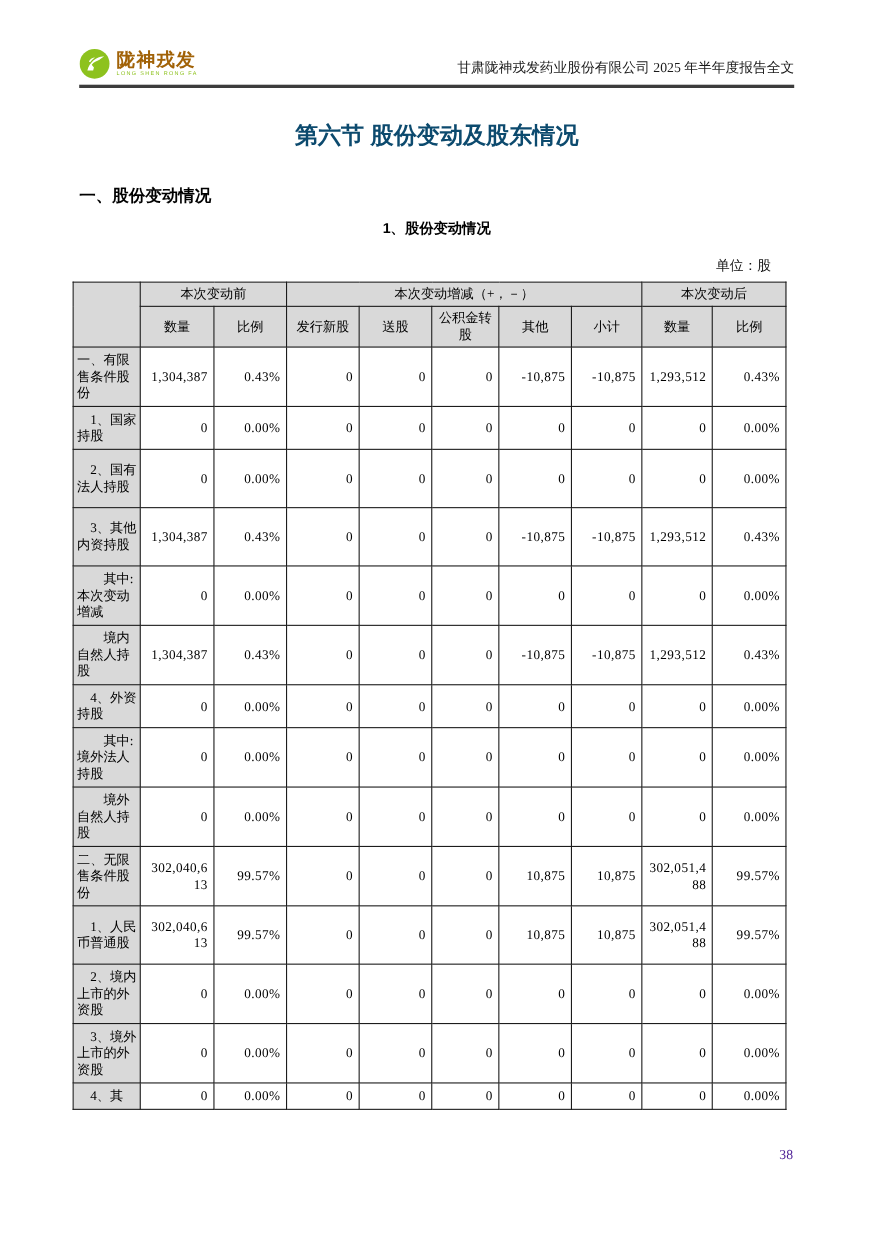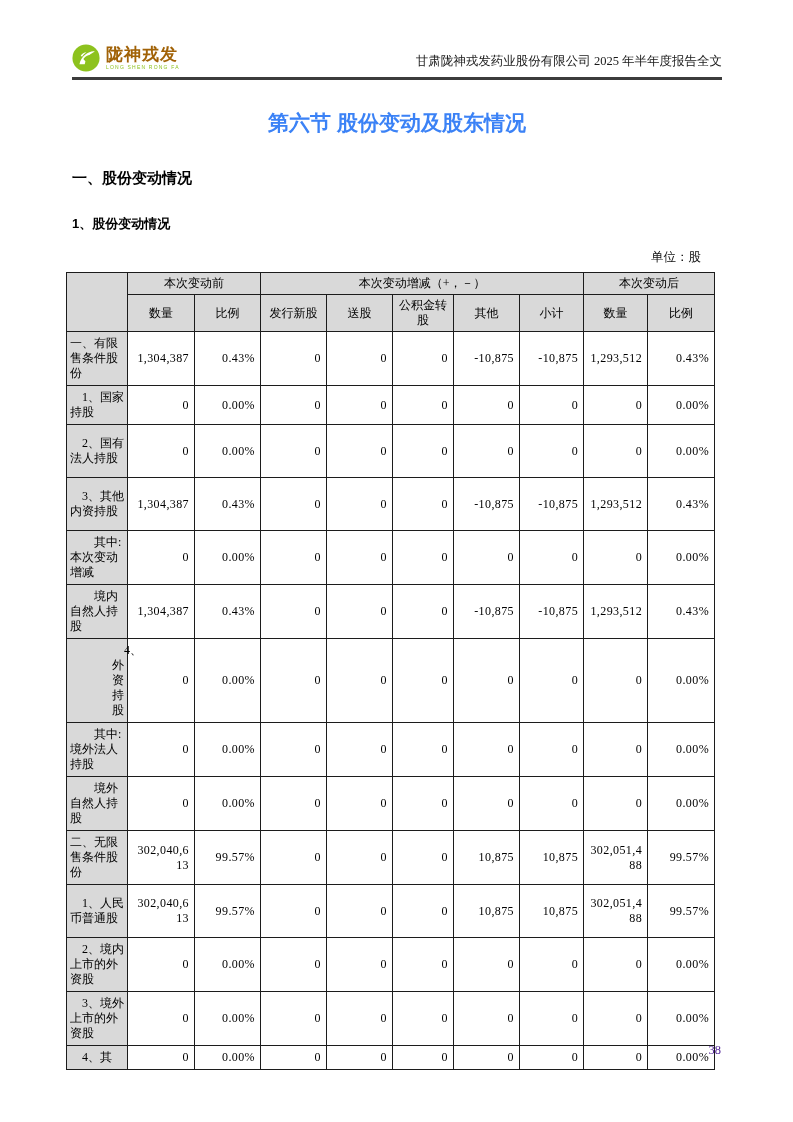--- a/index.html
+++ b/index.html
@@ -38,31 +38,31 @@
   }
   .doc-title { font-size: 12.5px; color: #1a1a1a; padding-bottom: 2px; }
 
   
   .main-title {
     margin-top: 29px;
     text-align: center;
     font-family: "Liberation Sans", "DejaVu Sans", sans-serif;
     font-weight: bold;
     font-size: 21px;
-    color: #3b82f6;
+    color: #0c4a6e;
   }
   .h2 {
     margin-top: 32px;
     font-family: "Liberation Sans", "DejaVu Sans", sans-serif;
     font-weight: bold; font-size: 15px; color: #000;
   }
   .h3 {
-    margin-top: 27px;
-    font-family: "Liberation Sans", "DejaVu Sans", sans-serif;
-    font-weight: bold; font-size: 13px; color: #000;
+    margin-top: 11px;
+    font-family: "Liberation Sans", "DejaVu Sans", sans-serif;
+    font-weight: bold; font-size: 13px; color: #000; text-align: center;
   }
 
   
   .table-area { margin-left: -6px; width: 649px; }
   .unit-label {
     margin-top: 16px;
     text-align: right;
     font-size: 12.5px;
     padding-right: 14px;
   }
@@ -241,21 +241,21 @@
               <td class="num">0.43%</td>
               <td class="num">0</td>
               <td class="num">0</td>
               <td class="num">0</td>
               <td class="num">-10,875</td>
               <td class="num">-10,875</td>
               <td class="num">1,293,512</td>
               <td class="num">0.43%</td>
             </tr>
             <tr class="short">
-              <td class="lbl" style="text-indent: 1em; padding-left: 45px;">4、外资持股</td>
+              <td class="lbl" style="text-indent: 1em;">4、外资持股</td>
               <td class="num">0</td>
               <td class="num">0.00%</td>
               <td class="num">0</td>
               <td class="num">0</td>
               <td class="num">0</td>
               <td class="num">0</td>
               <td class="num">0</td>
               <td class="num">0</td>
               <td class="num">0.00%</td>
             </tr>

